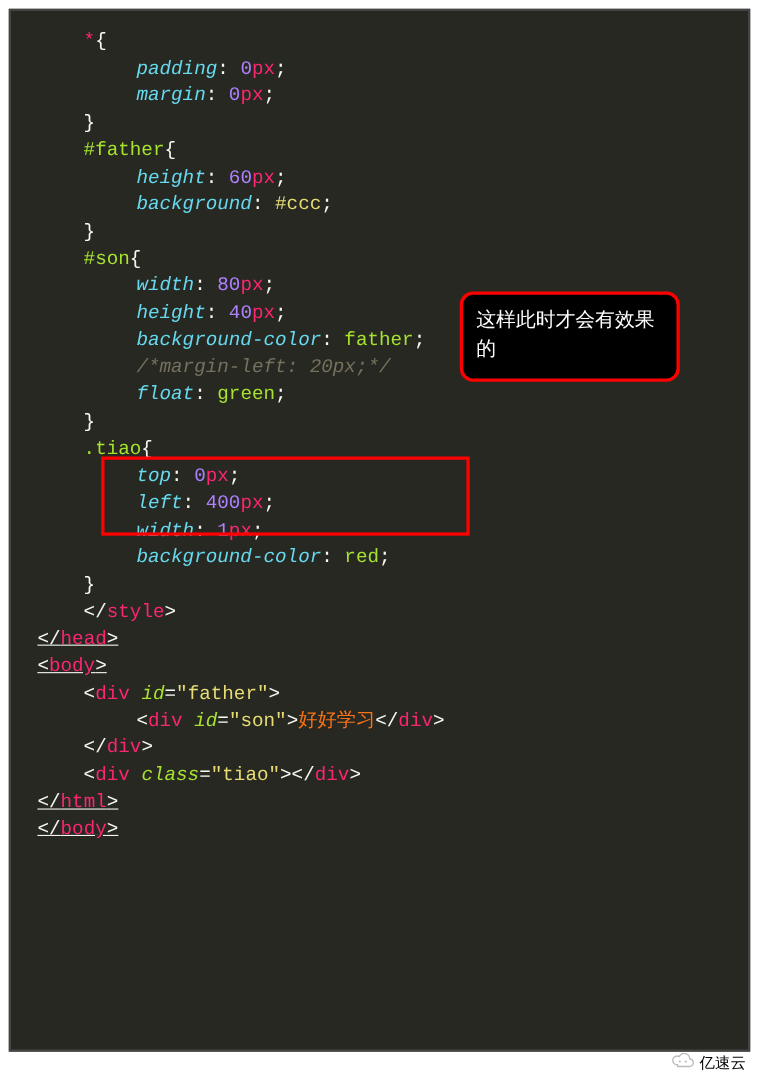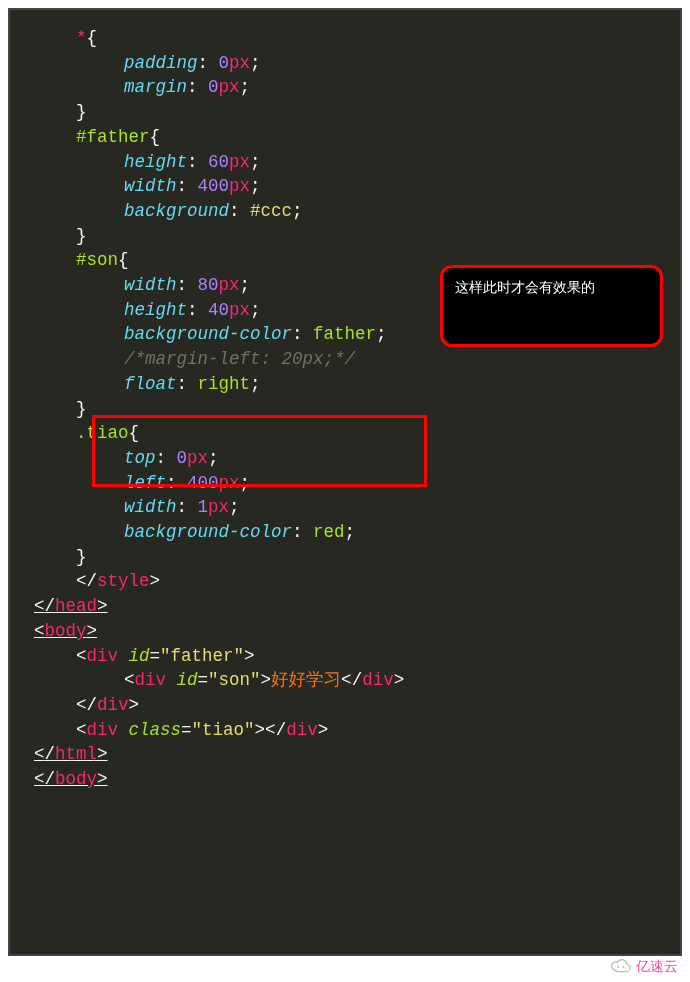--- a/index.html
+++ b/index.html
@@ -53,69 +53,68 @@
   .hilite-box {
     top: 405px;
     left: 82px;
     width: 335px;
     height: 72px;
   }
 
   .note-box {
     position: absolute;
     top: 255px;
-    left: 430px;
-    width: 223px;
+    left: 408px;
+    width: 200px;
     height: 82px;
     background: #000;
     border: 3px solid #ff0000;
     border-radius: 12px;
     color: #fff;
     font-family: "Microsoft YaHei", sans-serif;
     font-style: normal;
-    font-size: 14px;
+    font-size: 18px;
     padding: 9px 12px;
     line-height: 1.5;
   }
 
   .watermark {
     position: absolute;
     right: 12px;
     bottom: 6px;
-    color: #ec4899;
-    font-family: Liberation Sans, sans-serif;
+    color: #000000;
+    font-family: Liberation Serif, serif;
     font-size: 14px;
     display: flex;
     align-items: center;
     gap: 4px;
   }
   .watermark svg { width: 22px; height: 14px; }
 </style>
 </head>
 <body>
 
 <div class="code-frame">
 
   <div class="row i1"><span class="star">*</span><span class="punc">{</span></div>
   <div class="row i2"><span class="prop">padding</span><span class="punc">: </span><span class="num">0</span><span class="unit">px</span><span class="punc">;</span></div>
   <div class="row i2"><span class="prop">margin</span><span class="punc">: </span><span class="num">0</span><span class="unit">px</span><span class="punc">;</span></div>
   <div class="row i1"><span class="punc">}</span></div>
 
   <div class="row i1"><span class="sel">#father</span><span class="punc">{</span></div>
   <div class="row i2"><span class="prop">height</span><span class="punc">: </span><span class="num">60</span><span class="unit">px</span><span class="punc">;</span></div>
-  <div class="row i2"><span class="prop">width</span><span class="punc">: </span><span class="num">400</span><span class="unit">px</span><span class="punc">;</span></div>
   <div class="row i2"><span class="prop">background</span><span class="punc">: </span><span class="hex">#ccc</span><span class="punc">;</span></div>
   <div class="row i1"><span class="punc">}</span></div>
 
   <div class="row i1"><span class="sel">#son</span><span class="punc">{</span></div>
   <div class="row i2"><span class="prop">width</span><span class="punc">: </span><span class="num">80</span><span class="unit">px</span><span class="punc">;</span></div>
   <div class="row i2"><span class="prop">height</span><span class="punc">: </span><span class="num">40</span><span class="unit">px</span><span class="punc">;</span></div>
   <div class="row i2"><span class="prop">background-color</span><span class="punc">: </span><span class="val">father</span><span class="punc">;</span></div>
   <div class="row i2"><span class="com">/*margin-left: 20px;*/</span></div>
-  <div class="row i2"><span class="prop">float</span><span class="punc">: </span><span class="val">right</span><span class="punc">;</span></div>
+  <div class="row i2"><span class="prop">float</span><span class="punc">: </span><span class="val">green</span><span class="punc">;</span></div>
   <div class="row i1"><span class="punc">}</span></div>
 
   <div class="row i1"><span class="sel">.tiao</span><span class="punc">{</span></div>
   <div class="row i2"><span class="prop">top</span><span class="punc">: </span><span class="num">0</span><span class="unit">px</span><span class="punc">;</span></div>
   <div class="row i2"><span class="prop">left</span><span class="punc">: </span><span class="num">400</span><span class="unit">px</span><span class="punc">;</span></div>
   <div class="row i2"><span class="prop">width</span><span class="punc">: </span><span class="num">1</span><span class="unit">px</span><span class="punc">;</span></div>
   <div class="row i2"><span class="prop">background-color</span><span class="punc">: </span><span class="val">red</span><span class="punc">;</span></div>
   <div class="row i1"><span class="punc">}</span></div>
 
   <div class="row ih"><span class="ang">&lt;</span><span class="ang">/</span><span class="tag">style</span><span class="ang">&gt;</span></div>

